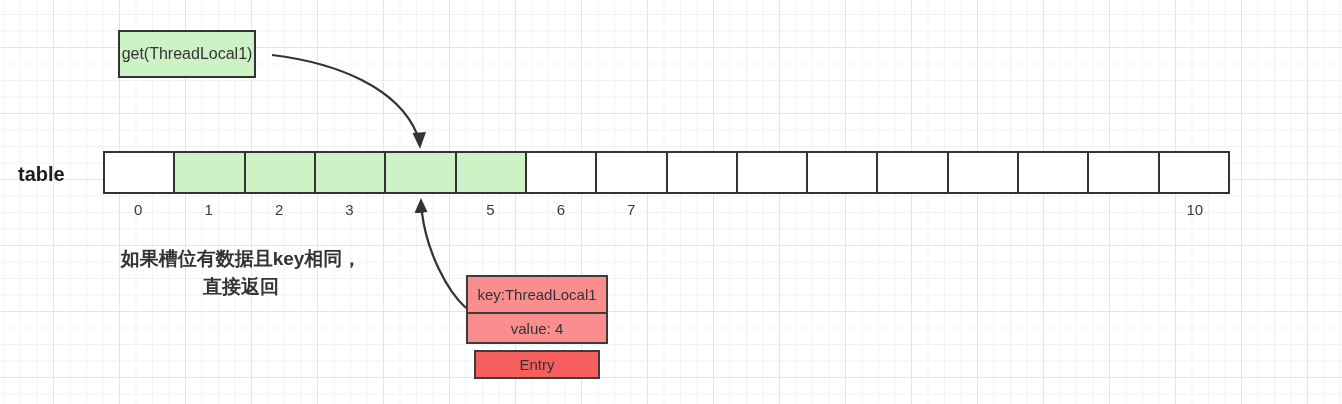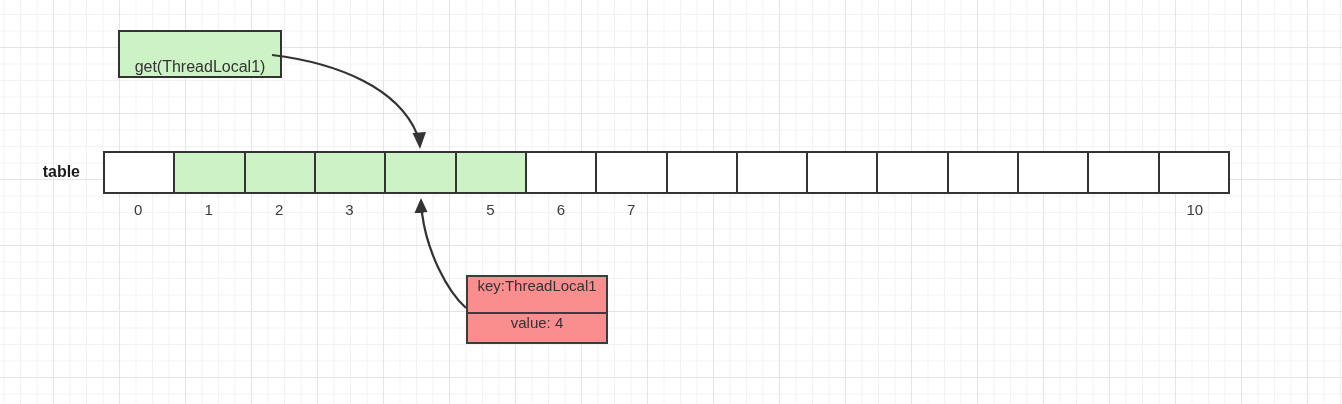--- a/index.html
+++ b/index.html
@@ -23,30 +23,30 @@
       linear-gradient(to right, var(--grid-major) 1px, transparent 1px),
       linear-gradient(to bottom, var(--grid-major) 1px, transparent 1px),
       linear-gradient(to right, var(--grid-minor) 1px, transparent 1px),
       linear-gradient(to bottom, var(--grid-minor) 1px, transparent 1px);
     background-size:66px 66px, 66px 66px, 16.5px 16.5px, 16.5px 16.5px;
     background-position:53px 47px, 53px 47px, 3.5px 14px, 3.5px 14px;
   }
   .arrows{position:absolute;left:0;top:0;width:1342px;height:404px;pointer-events:none;z-index:5;}
 
   .get-box{
-    position:absolute;left:118px;top:30px;width:164px;height:48px;
+    position:absolute;left:118px;top:30px;width:138px;height:48px;
     box-sizing:border-box;border:2px solid var(--line);
     background:var(--green-fill);
-    display:flex;align-items:flex-end;justify-content:center;
+    display:flex;align-items:center;justify-content:center;
     font-size:16px;color:var(--text-dark);
   }
 
   .table-name{
     position:absolute;left:18px;top:163px;width:62px;
-    text-align:right;font-size:16px;font-weight:bold;color:#1c1c1c;
+    text-align:left;font-size:20px;font-weight:bold;color:#1c1c1c;
   }
 
   .array{
     position:absolute;left:103px;top:151px;width:1127px;height:43px;
     box-sizing:border-box;border:2px solid var(--line);
     background:#ffffff;
     display:flex;
   }
   .cell{flex:1 1 0;background:#ffffff;}
   .cell + .cell{border-left:2px solid var(--line);}
@@ -59,21 +59,21 @@
 
   .annotation{
     position:absolute;left:108px;top:245px;width:266px;
     text-align:center;font-size:19px;font-weight:bold;
     color:var(--text-dark);line-height:28px;
   }
 
   .entry-box{
     position:absolute;box-sizing:border-box;
     border:2px solid #3c3c3c;
-    display:flex;justify-content:center;
+    display:flex;align-items:center;justify-content:center;
     font-size:15px;color:var(--text-dark);
   }
   .entry-key  {left:466px;top:275px;width:142px;height:39px;background:var(--red-fill);}
   .entry-value{left:466px;top:312px;width:142px;height:32px;background:var(--red-fill);}
   .entry-type {left:474px;top:350px;width:126px;height:29px;background:var(--red-dark-fill);}
 </style>
 </head>
 <body>
 
 <div class="canvas">
@@ -107,26 +107,33 @@
       <div class="idx-label" style="left: 183.656px;">1</div>
       <div class="idx-label" style="left: 254.094px;">2</div>
       <div class="idx-label" style="left: 324.531px;">3</div>
       <div class="idx-label" style="left: 394.969px;">4</div>
       <div class="idx-label" style="left: 465.406px;">5</div>
       <div class="idx-label" style="left: 535.844px;">6</div>
       <div class="idx-label" style="left: 606.281px;">7</div>
       <div class="idx-label" style="left: 1169.78px;">10</div>
     </div>
 
+  <div class="annotation">
+    <div>如果槽位有数据且key相同，</div>
+    <div>直接返回</div>
+  </div>
 
   <div class="entry-box entry-key">
     <span>key:ThreadLocal1</span>
   </div>
   <div class="entry-box entry-value">
     <span>value: 4</span>
+  </div>
+  <div class="entry-box entry-type">
+    <span>Entry</span>
   </div>
 
   <svg class="arrows" viewBox="0 0 1342 404" xmlns="http://www.w3.org/2000/svg">
     <path d="M 272 55 C 338 63 398 88 417 134" fill="none" stroke="var(--arrow)" stroke-width="2.2"></path>
     <polygon points="412.5,133 426,132 420,149" fill="var(--arrow)"></polygon>
     <path d="M 466 308 C 447 291 427 252 422 213" fill="none" stroke="var(--arrow)" stroke-width="2.2"></path>
     <polygon points="421,198 414.5,213 427.5,212" fill="var(--arrow)"></polygon>
   </svg>
 
 </div>

